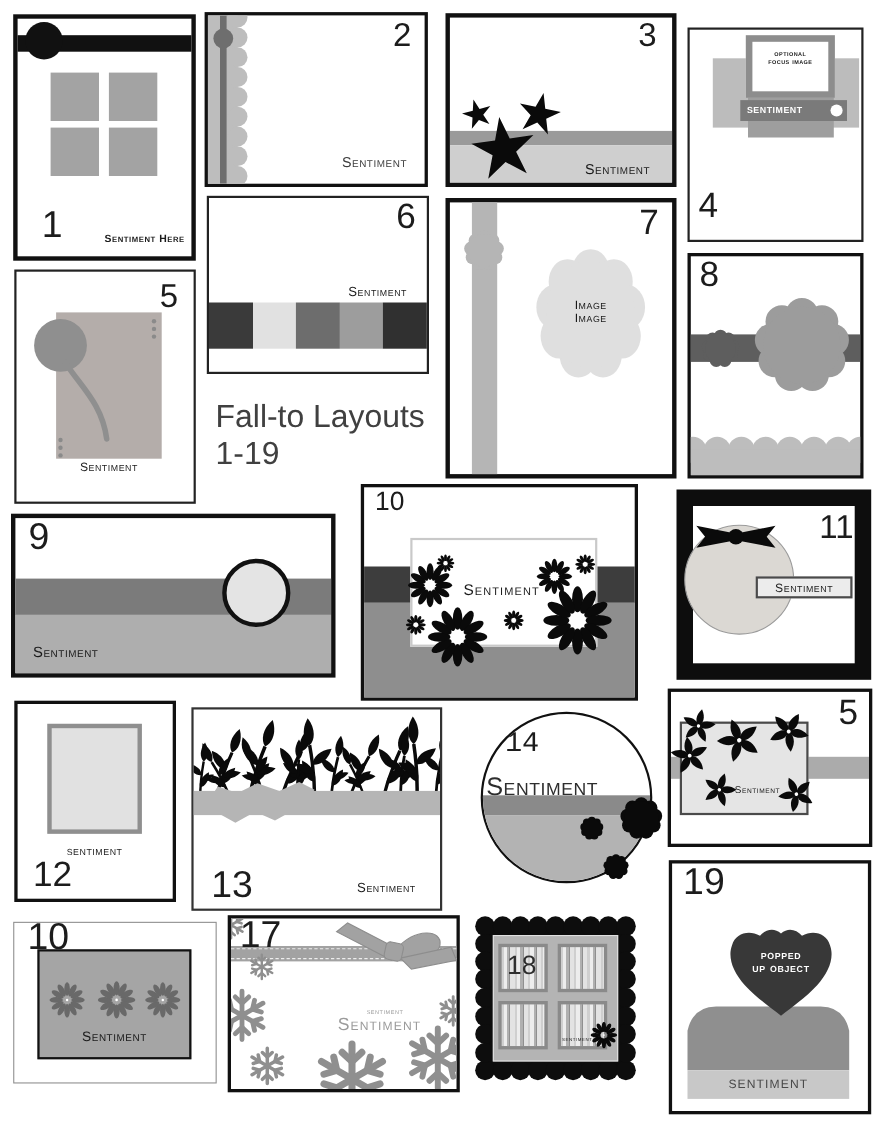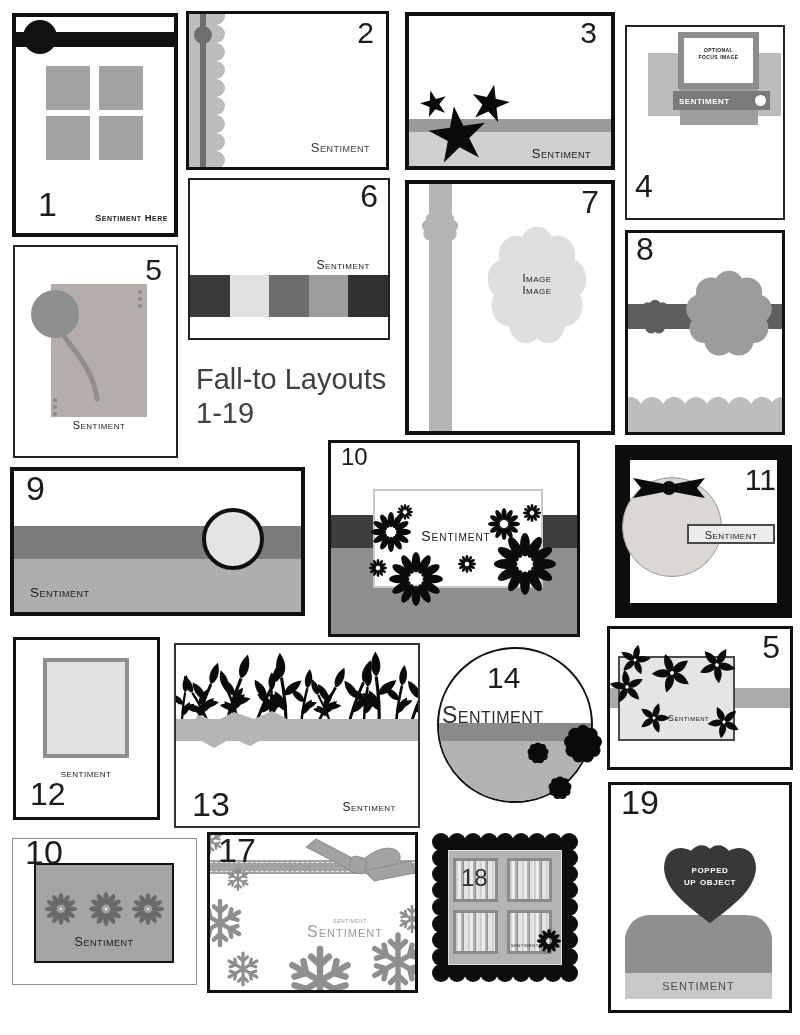--- a/index.html
+++ b/index.html
@@ -246,21 +246,21 @@
     </div>
     <div class="num" style="right:16px;top:20px;font-size:30px;">11</div>
   </div>
 
   <div class="p" style="left:13px;top:637px;width:147px;height:183px;border:3px solid #111;">
     <div class="abs" style="left:27px;top:18px;width:86px;height:100px;background:#e1e1e1;border:4px solid #8f8f8f;"></div>
     <div class="sent ctr" style="left:23px;top:126px;width:94px;font-size:12px;">sentiment</div>
     <div class="num" style="left:14px;top:138px;font-size:32px;">12</div>
   </div>
 
-  <div class="p" style="left:174px;top:643px;width:246px;height:185px;border:2px solid #333;overflow:hidden;">
+  <div class="p" style="left:174px;top:643px;width:228px;height:185px;border:2px solid #333;overflow:hidden;">
     <svg class="abs" style="left:0;top:0;" width="242" height="110" fill="#0a0a0a">
       <use href="#sprig" transform="translate(6,82) rotate(-8) scale(40)"></use>
       <use href="#sprig" transform="translate(20,82) rotate(6) scale(52)"></use>
       <use href="#sprig" transform="translate(34,82) rotate(-14) scale(-44,44)"></use>
       <use href="#sprig" transform="translate(50,82) rotate(4) scale(58)"></use>
       <use href="#sprig" transform="translate(64,82) rotate(-6) scale(-46,46)"></use>
       <use href="#sprig" transform="translate(79,82) rotate(10) scale(55)"></use>
       <use href="#sprig" transform="translate(95,82) rotate(-12) scale(42)"></use>
       <use href="#sprig" transform="translate(110,82) rotate(8) scale(-57,57)"></use>
       <use href="#sprig" transform="translate(125,82) rotate(-4) scale(45)"></use>
@@ -278,21 +278,21 @@
     <div class="abs" style="left:0;top:74px;width:242px;height:22px;background:#b5b5b5;"></div>
     <div class="num" style="left:16px;top:142px;font-size:34px;">13</div>
     <div class="sent" style="right:22px;top:155px;font-size:12px;">Sentiment</div>
   </div>
 
   <div class="abs" style="left:437px;top:647px;width:156px;height:156px;">
     <div class="abs" style="left:0;top:0;width:156px;height:156px;border-radius:50%;border:2.5px solid #111;overflow:hidden;background:#fff;box-sizing:border-box;">
       <div class="abs" style="left:0;top:74px;width:152px;height:18px;background:#8a8a8a;"></div>
       <div class="abs" style="left:0;top:92px;width:152px;height:60px;background:#b3b3b3;"></div>
       <div class="sent" style="left:3px;top:53px;width:148px;font-size:23px;color:#2d2d2d;">Sentiment</div>
-      <div class="num" style="left:48px;top:14px;font-size:30px;">14</div>
+      <div class="num" style="left:20px;top:14px;font-size:26px;font-family:Liberation Mono, monospace;">14</div>
     </div>
     <svg class="abs" style="left:0;top:0;" width="170" height="170" fill="#0a0a0a">
       <use href="#scallop9" transform="translate(146,97) scale(20)"></use>
       <use href="#scallop9" transform="translate(101,106) scale(11)"></use>
       <use href="#scallop9" transform="translate(123,141) scale(12)"></use>
     </svg>
   </div>
 
   <div class="p" style="left:607px;top:626px;width:186px;height:144px;border:3px solid #111;">
     <div class="abs" style="left:0;top:59px;width:180px;height:20px;background:#ababab;"></div>

